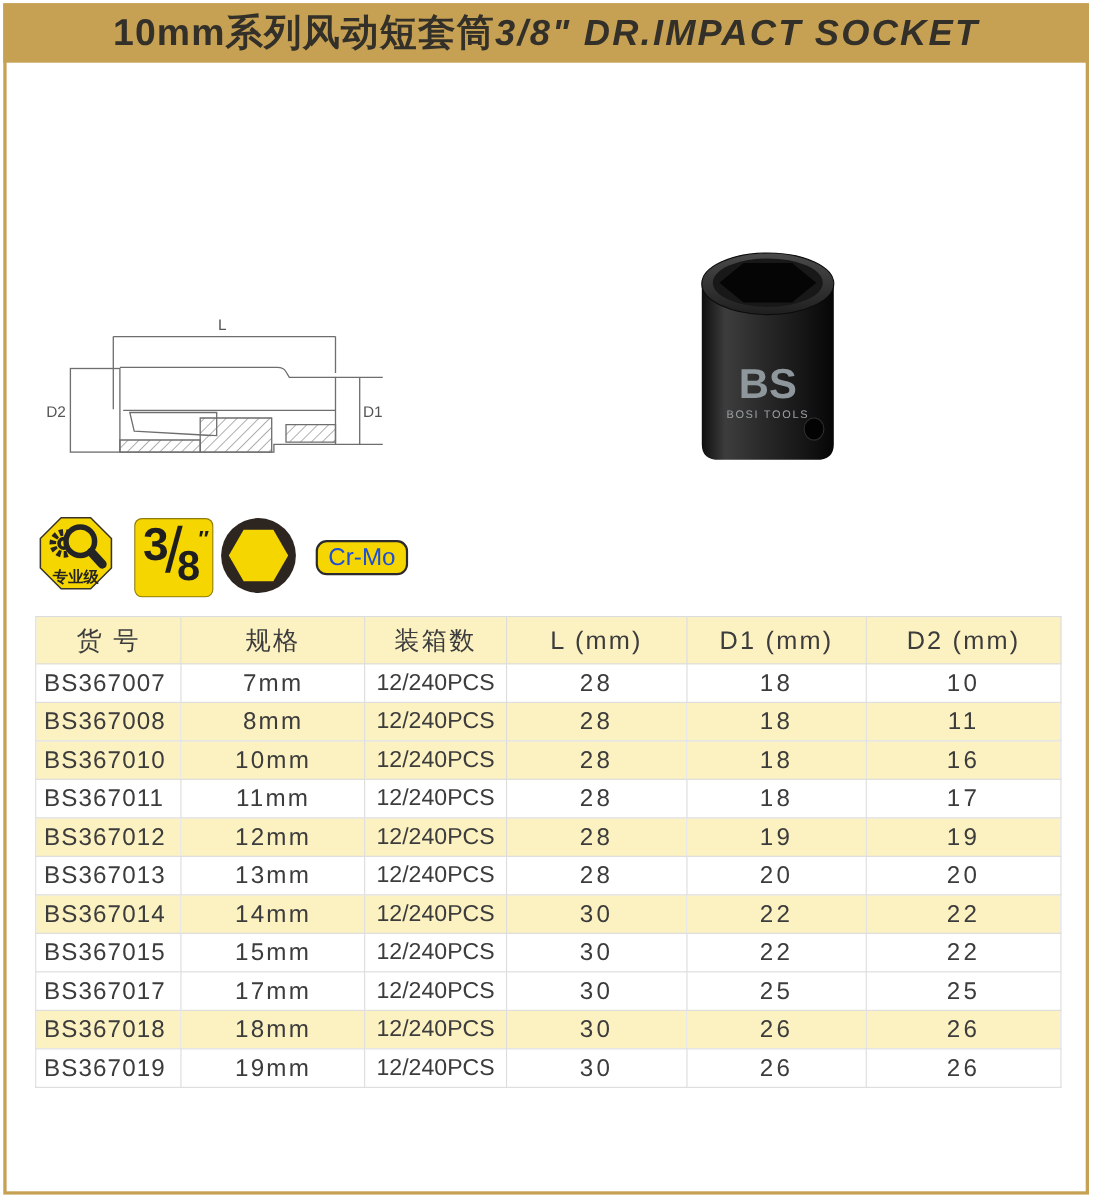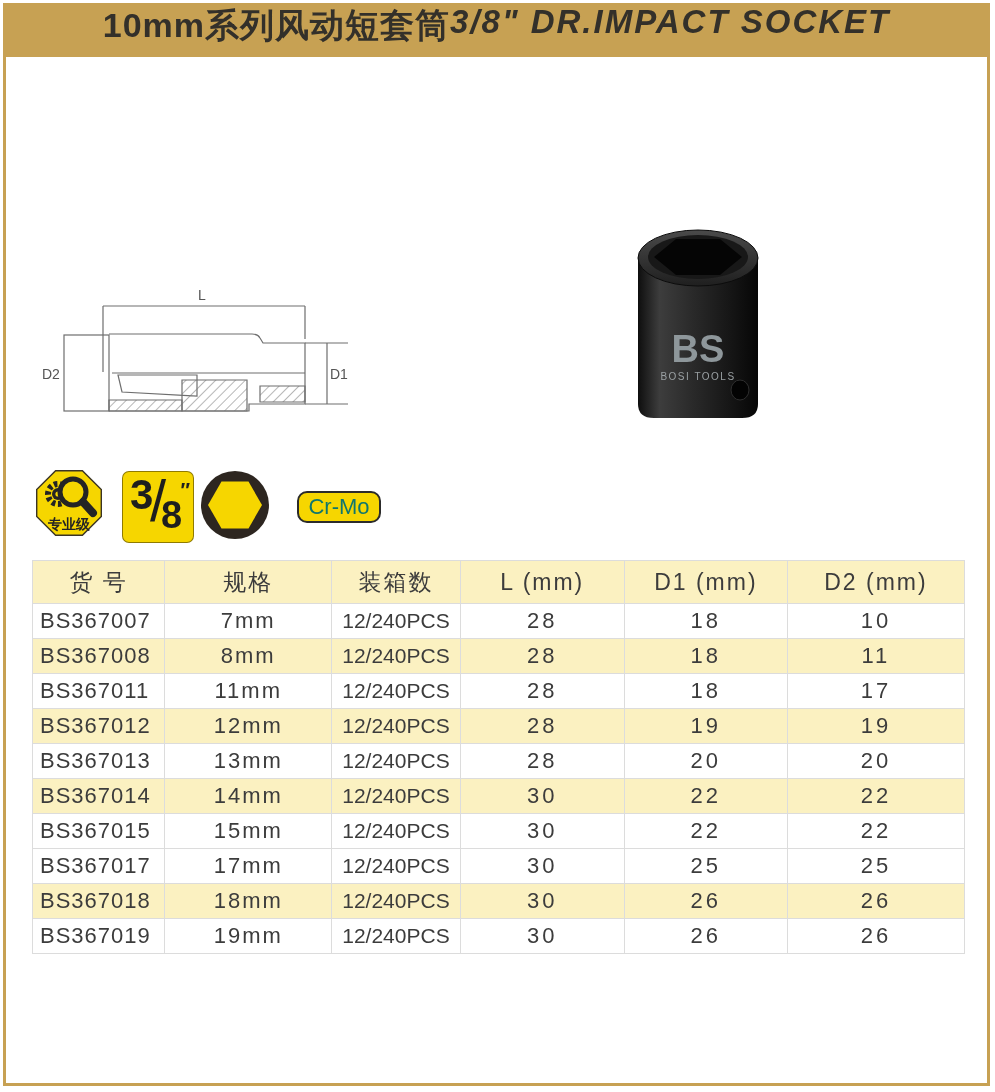--- a/index.html
+++ b/index.html
@@ -12,21 +12,21 @@
   }
   
   .frame{
     position:absolute;left:3px;top:3px;width:981px;height:1077px;
     border:3px solid #C7A153;
   }
   
   .band{
     position:absolute;left:3px;top:3px;width:987px;height:54px;
     background:#C7A153;
-    display:flex;align-items:flex-start;justify-content:center;
+    display:flex;align-items:center;justify-content:center;
     white-space:nowrap;
   }
   .title-cn{
     font-weight:bold;font-size:34px;color:#33302A;letter-spacing:1px;
   }
   .title-en{
     font-style:italic;font-size:33px;color:#33302A;letter-spacing:2px;font-weight:600;
   }
   
   .diagram{position:absolute;left:42px;top:276px;}
@@ -40,24 +40,24 @@
     background:#F6D600;border:1px solid rgba(60,50,0,.55);border-radius:7px;
     color:#1e1e1e;
   }
   .badge-drive span{position:absolute;line-height:1;}
   .badge-drive .num{left:7px;top:2px;font-size:42px;font-weight:bold;}
   .badge-drive .slash{left:27px;top:0px;font-size:58px;font-weight:normal;}
   .badge-drive .den{left:38px;top:24px;font-size:38px;font-weight:bold;}
   .badge-drive .unit{right:3px;top:8px;font-size:20px;font-weight:bold;}
   .badge-hex{position:absolute;left:199px;top:469px;}
   .badge-crmo{
-    position:absolute;left:297px;top:491px;width:80px;height:28px;
+    position:absolute;left:287px;top:491px;width:80px;height:28px;
     background:#F6D600;border:2px solid #2b2b2b;border-radius:10px;
     display:flex;align-items:center;justify-content:center;
-    font-size:22px;color:#0f766e;
+    font-size:22px;color:#1d4ed8;
   }
   
   .spec-table{
     position:absolute;left:32px;top:560px;width:933px;
     border-collapse:collapse;table-layout:fixed;padding-left:45px;
   }
   .spec-table col.c1{width:14.2%;}
   .spec-table col.c2{width:17.9%;}
   .spec-table col.c3{width:13.8%;}
   .spec-table col.c4{width:17.6%;}
@@ -199,20 +199,28 @@
           <td>10</td>
         </tr>
         <tr class="alt">
           <td>BS367008</td>
           <td>8mm</td>
           <td>12/240PCS</td>
           <td>28</td>
           <td>18</td>
           <td>11</td>
         </tr>
+        <tr class="alt">
+          <td>BS367010</td>
+          <td>10mm</td>
+          <td>12/240PCS</td>
+          <td>28</td>
+          <td>18</td>
+          <td>16</td>
+        </tr>
         <tr>
           <td>BS367011</td>
           <td>11mm</td>
           <td>12/240PCS</td>
           <td>28</td>
           <td>18</td>
           <td>17</td>
         </tr>
         <tr class="alt">
           <td>BS367012</td>

